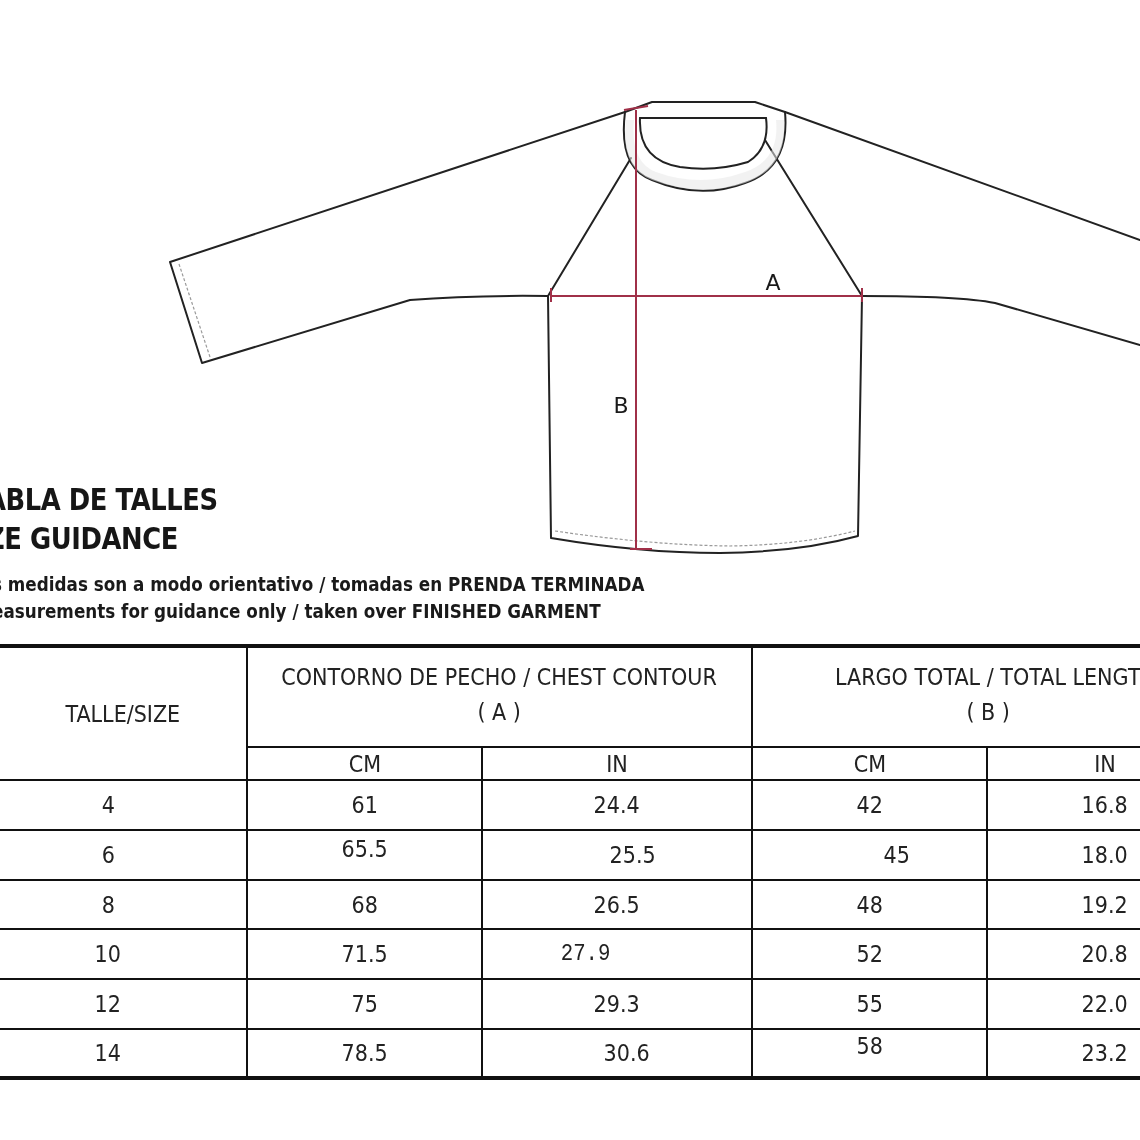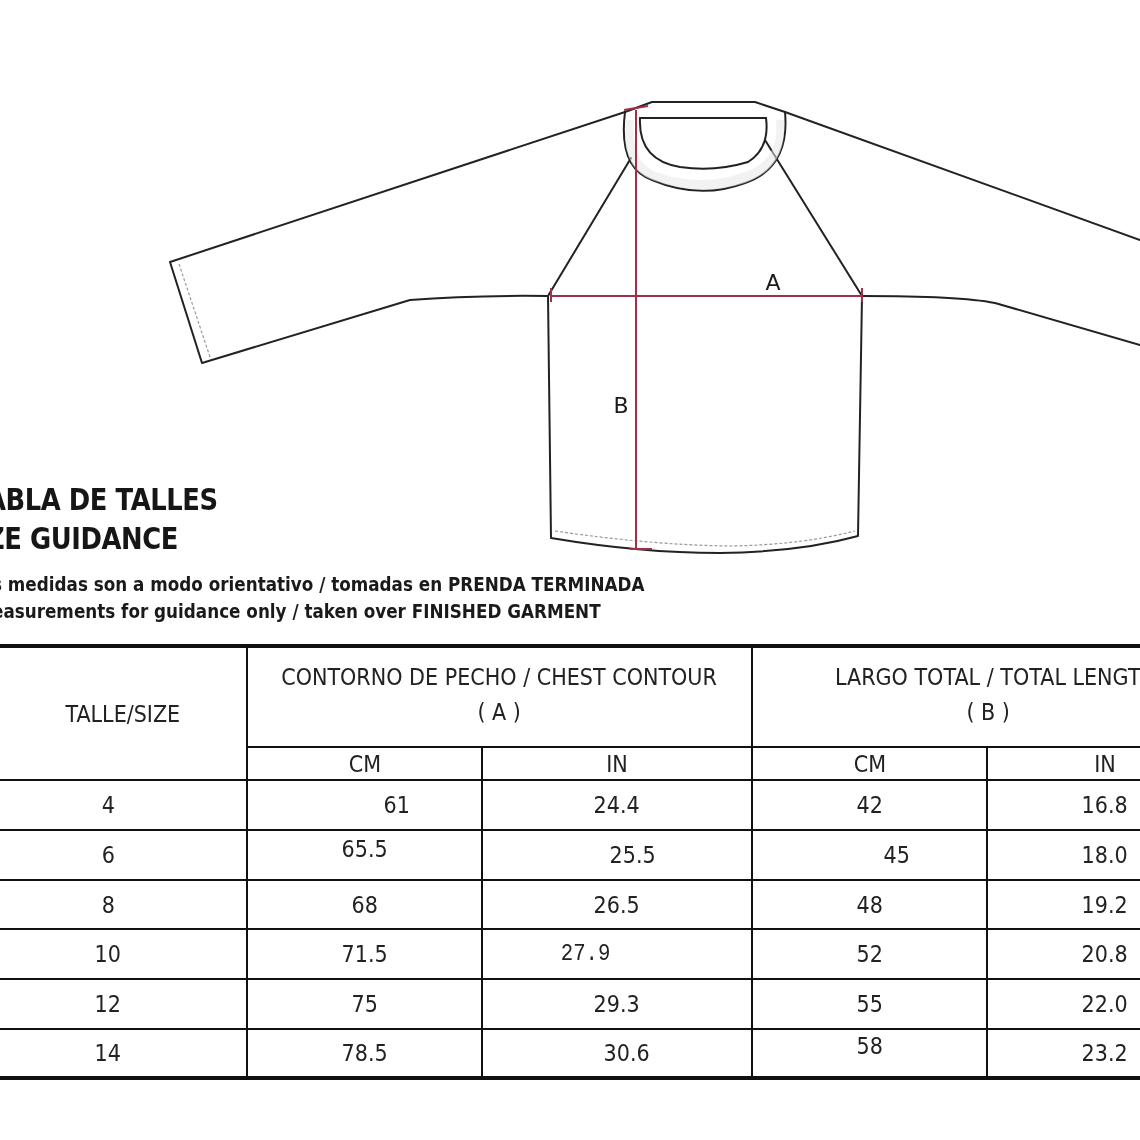--- a/index.html
+++ b/index.html
@@ -113,21 +113,21 @@
       <span>CM</span>
     </div>
   <div class="cell" style="left:988px;top:748px;width:234px;height:31px;">
       <span>IN</span>
     </div>
 
   <div>
     <div class="cell" style="left:0;top:781px;width:216px;height:48px;">
         <span>4</span>
       </div>
-    <div class="cell" style="left:248px;top:781px;width:233px;height:48px;margin-left:32px;">
+    <div class="cell" style="left:248px;top:781px;width:233px;height:48px;">
         <span>61</span>
       </div>
     <div class="cell" style="left:483px;top:781px;width:268px;height:48px;">
         <span>24.4</span>
       </div>
     <div class="cell" style="left:753px;top:781px;width:233px;height:48px;">
         <span>42</span>
       </div>
     <div class="cell" style="left:988px;top:781px;width:234px;height:48px;">
         <span>16.8</span>

